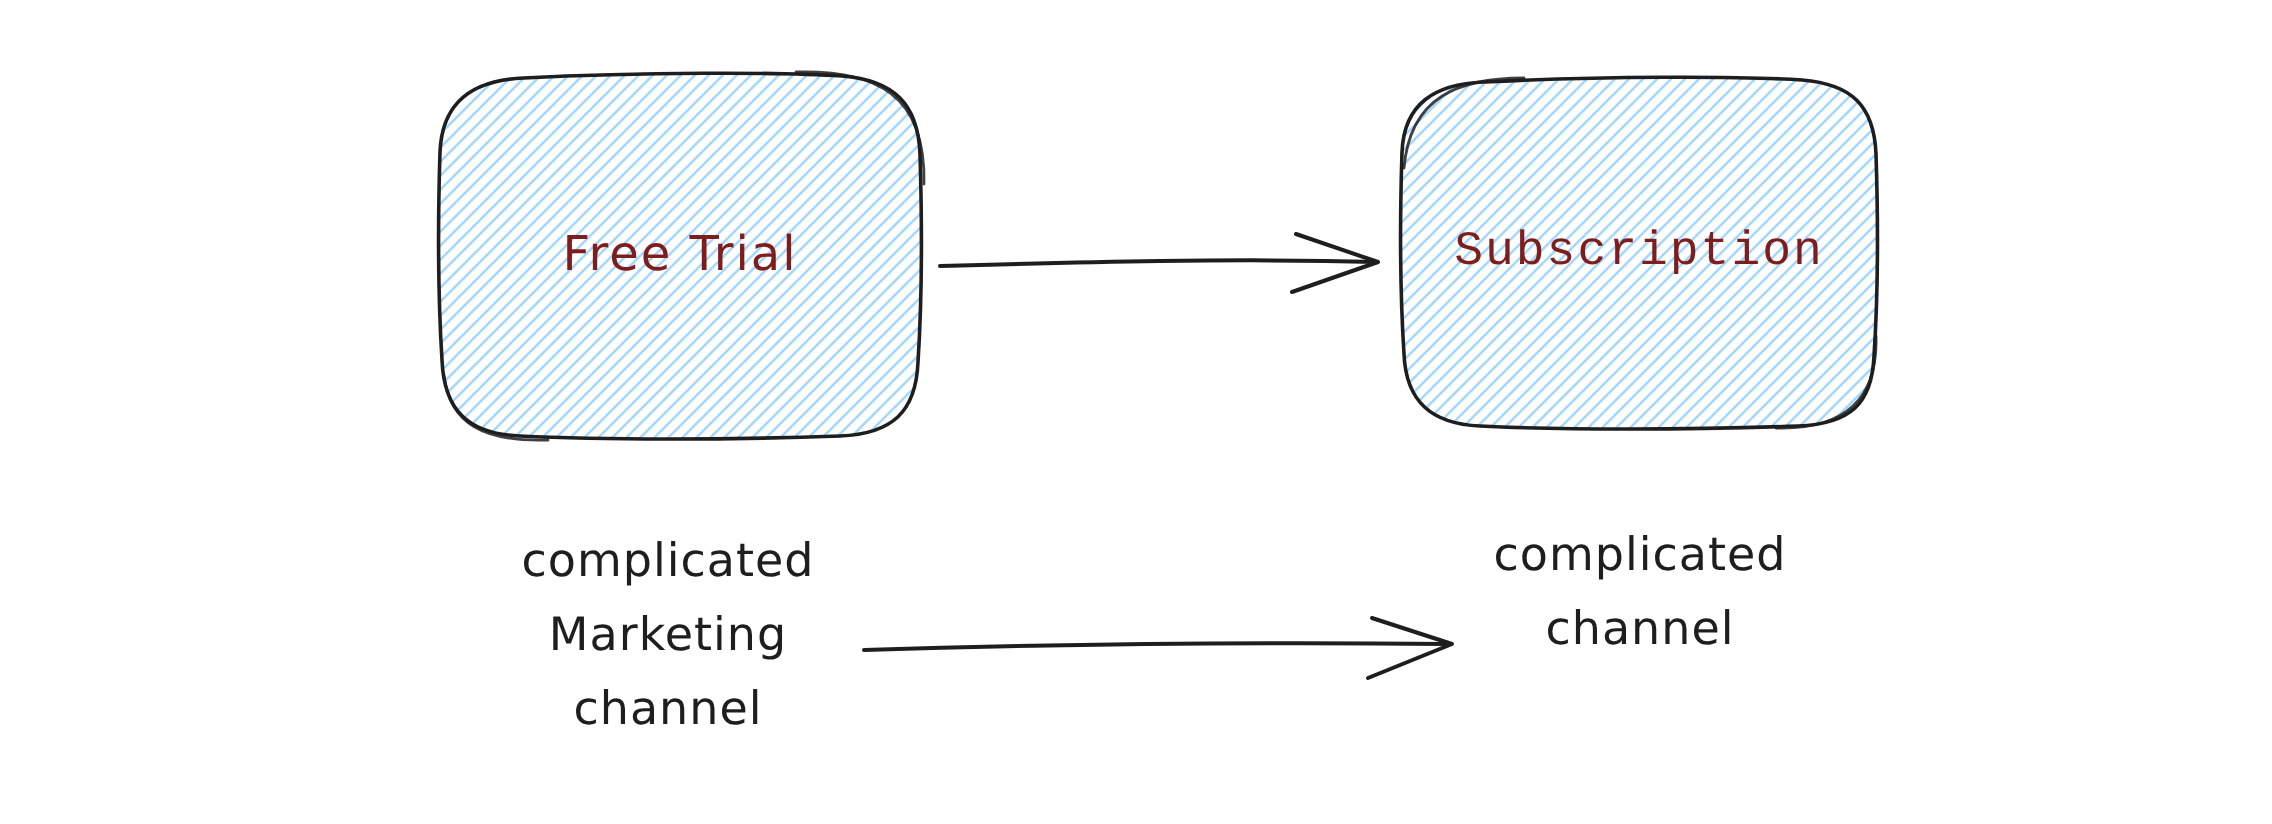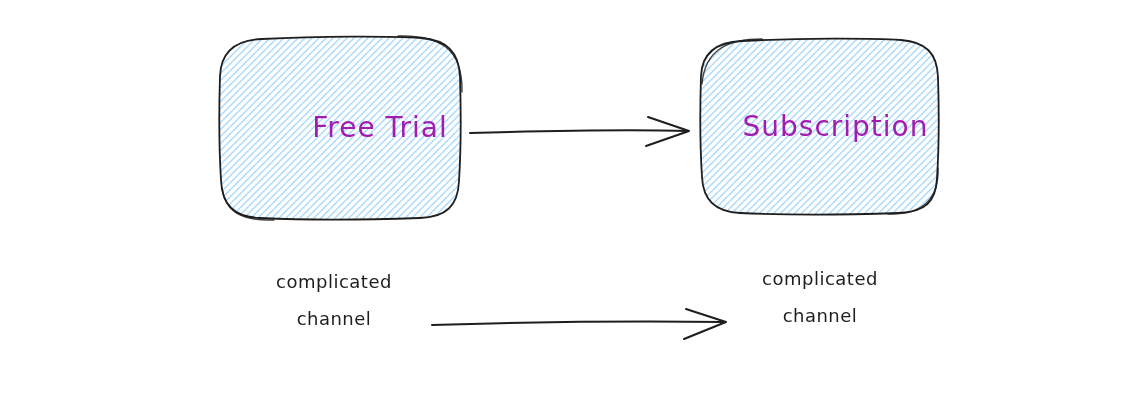--- a/index.html
+++ b/index.html
@@ -22,35 +22,34 @@
   .node-outline { fill: none; stroke: #1e1e1e; stroke-width: 1.8; stroke-linecap: round; }
   .node-outline.overdraw { stroke-width: 1.4; opacity: 0.85; }
   .node-fill { stroke: none; }
   .edge-stroke { fill: none; stroke: #1e1e1e; stroke-width: 2; stroke-linecap: round; stroke-linejoin: round; }
 
   .node-label {
     position: absolute;
     display: flex;
     align-items: center;
     justify-content: center;
-    font-size: 28px;
+    font-size: 24px;
     letter-spacing: 1px;
-    color: #a21caf;
+    color: #7f1d1d;
     pointer-events: none;
     white-space: nowrap;
-    margin-left: 40px;
   }
   .node-label.ft  { left: 220px; top: 36px;  width: 240px; height: 182px; }
-  .node-label.sub { left: 676px; top: 38px;  width: 239px; height: 176px; }
+  .node-label.sub { left: 700px; top: 38px;  width: 239px; height: 176px; font-family: Liberation Mono, monospace; }
 
   .text-block {
     position: absolute;
     width: 240px;
     text-align: center;
-    font-size: 18px;
+    font-size: 23px;
     line-height: 37px;
     letter-spacing: 0.5px;
     color: #1e1e1e;
   }
   .text-block.left  { left: 214px; top: 263px; }
   .text-block.right { left: 700px; top: 260px; }
   .text-block span { display: block; }
 </style>
 </head>
 <body>
@@ -88,20 +87,21 @@
       <path class="edge-stroke" d="M 686 309 L 726 322 L 684 339"></path>
     </g>
   </svg>
 
   <div class="node-label ft">Free Trial</div>
 
   <div class="node-label sub">Subscription</div>
 
   <div class="text-block left">
     <span>complicated</span>
+    <span>Marketing</span>
     <span>channel</span>
   </div>
 
   <div class="text-block right">
     <span>complicated</span>
     <span>channel</span>
   </div>
 
 </div>
 

